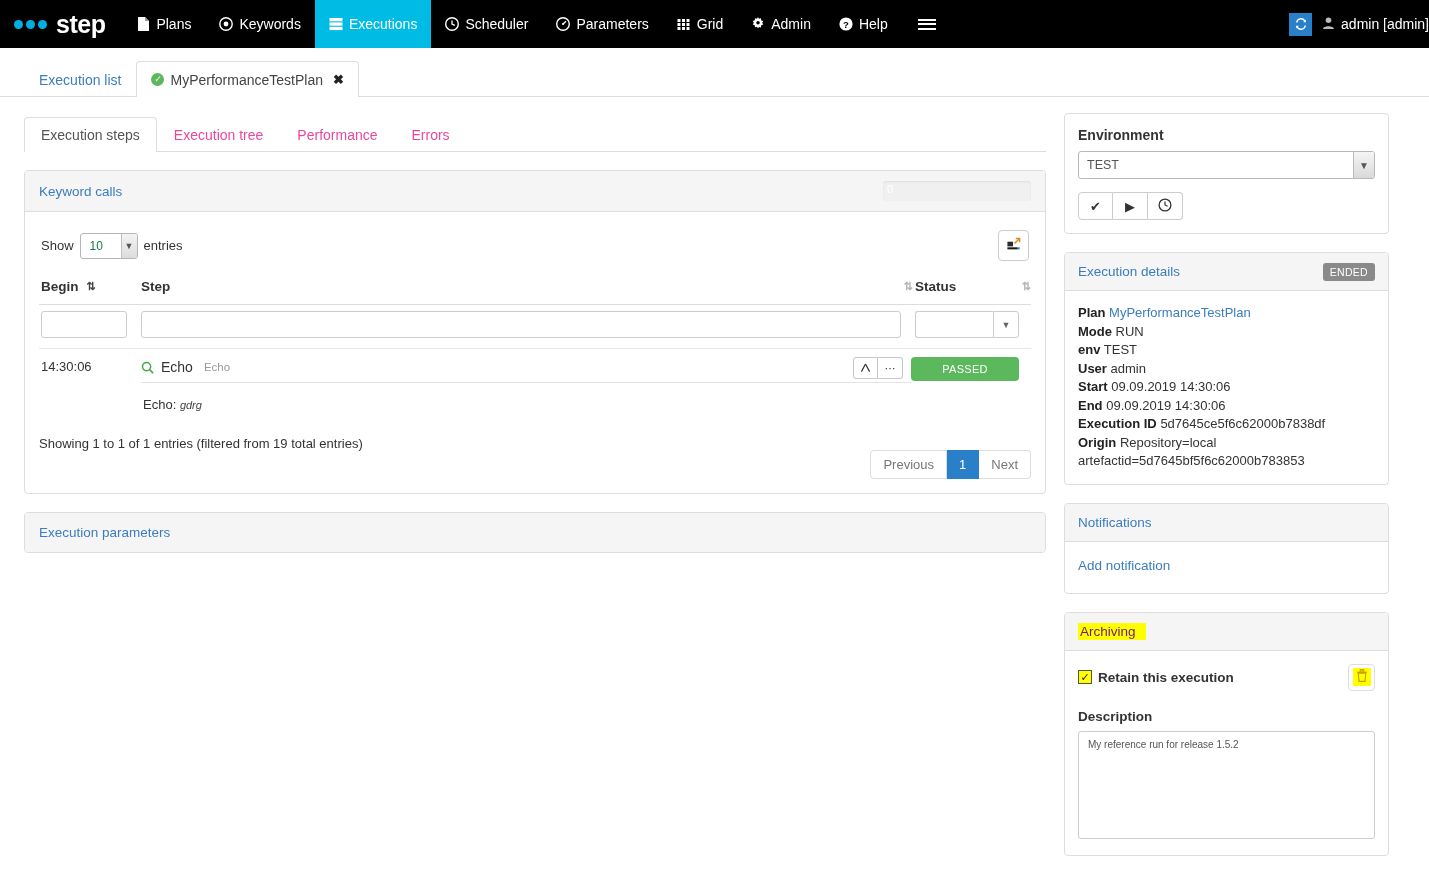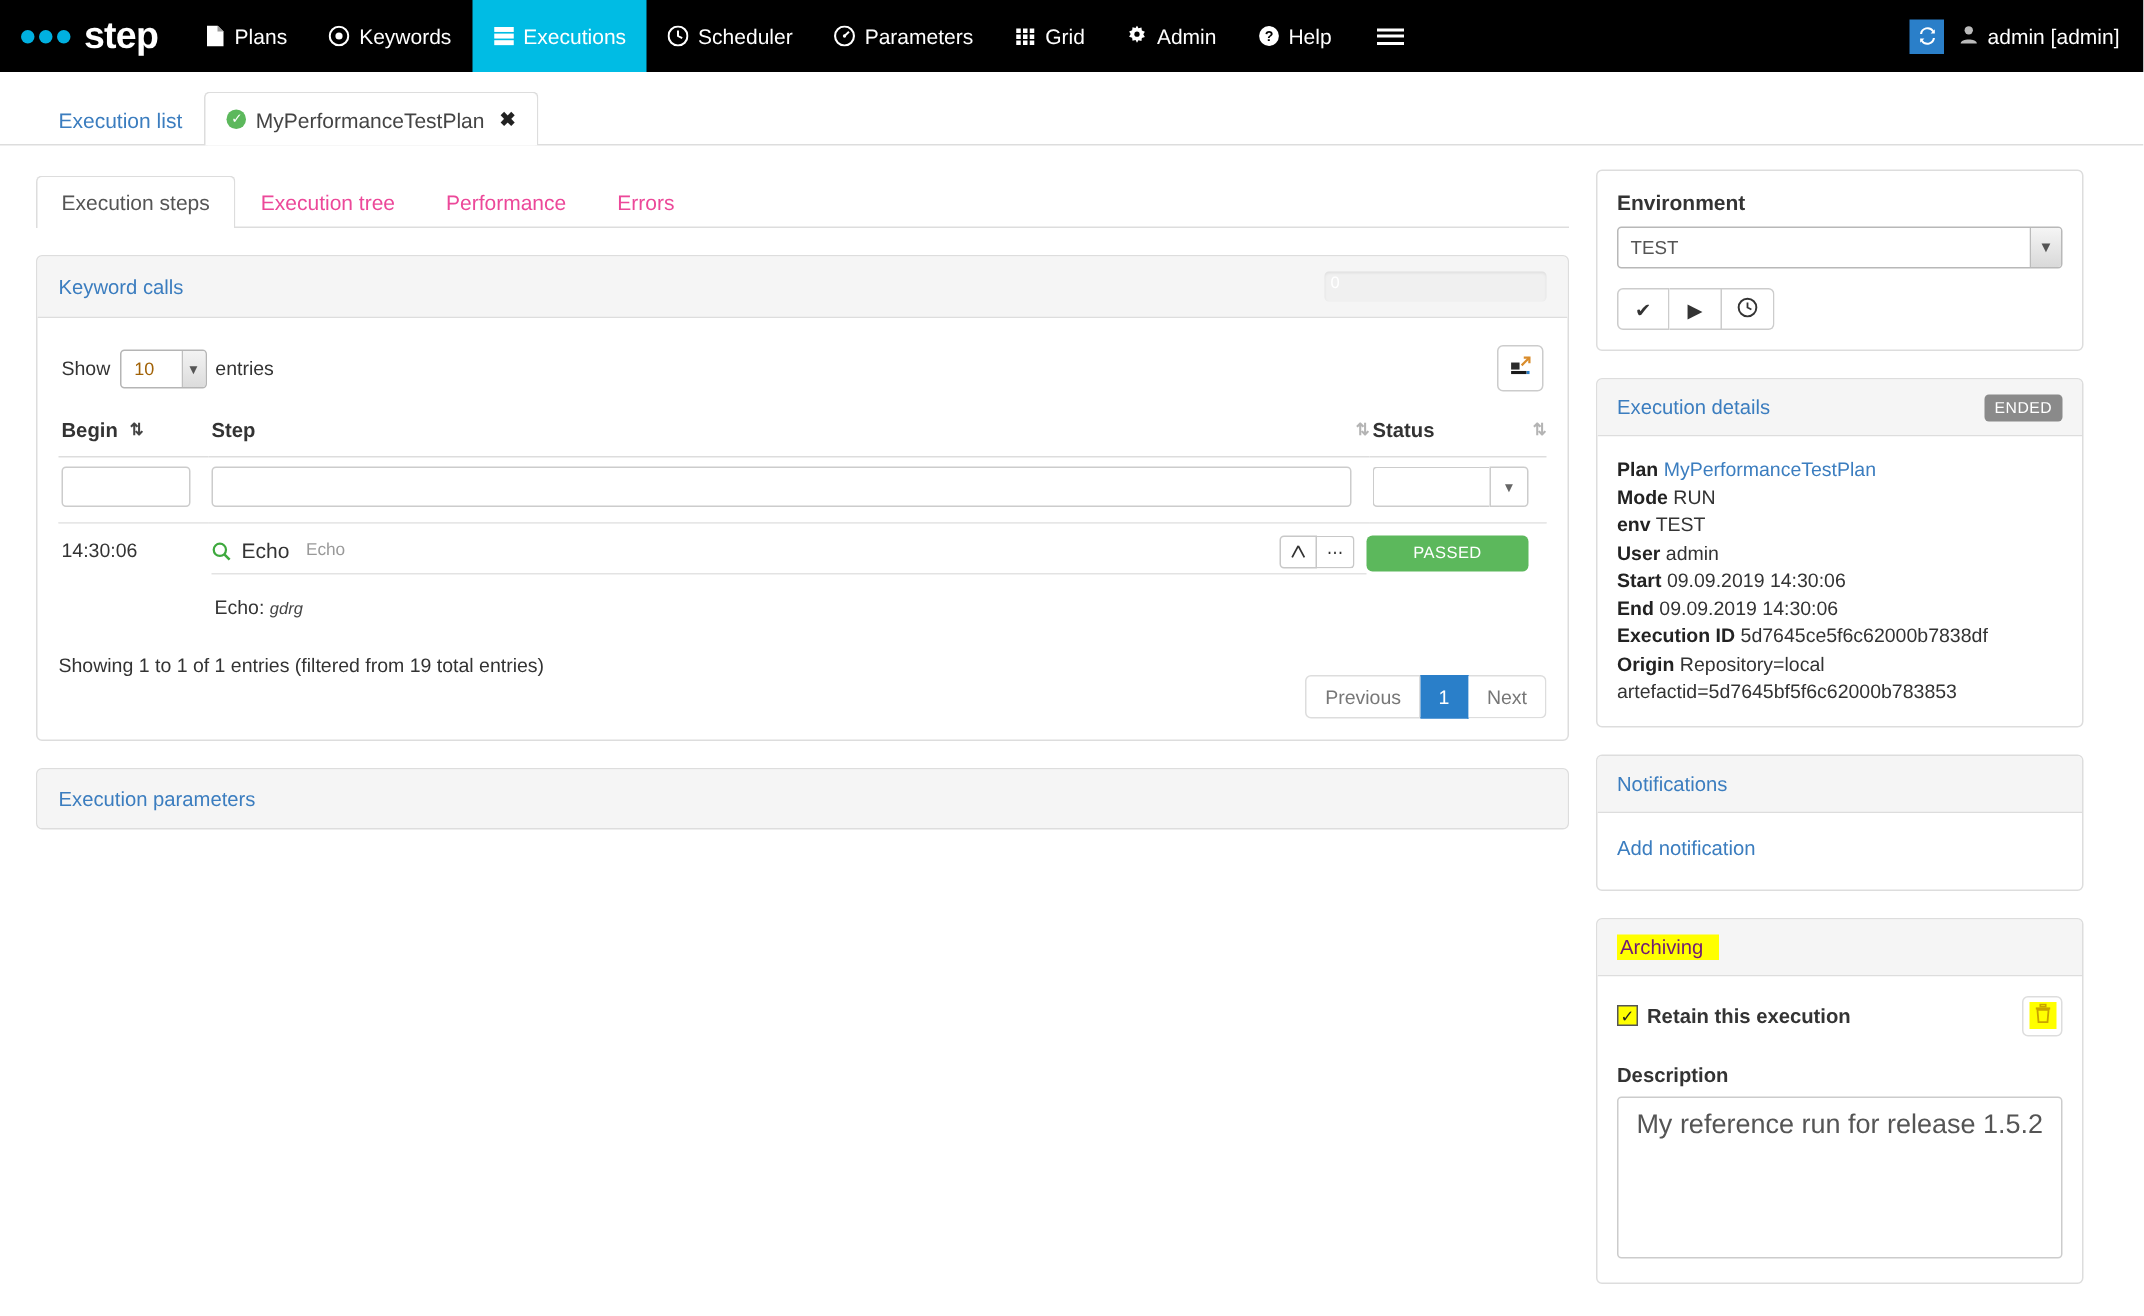--- a/index.html
+++ b/index.html
@@ -44,21 +44,21 @@
     font-size: 14px;
     cursor: pointer;
     white-space: nowrap;
   }
   .nav-item.active { background: #00bce4; }
   .nav-item .ico { display: inline-flex; align-items: center; }
   .nav-right {
     margin-left: auto;
     display: flex;
     align-items: center;
-    padding-right: 16px;
+    padding-right: 0;
     gap: 10px;
   }
   .refresh-btn {
     width: 23px; height: 23px;
     background: #2a7fc9;
     display: flex; align-items: center; justify-content: center;
     cursor: pointer;
   }
   .user-box {
     display: flex; align-items: center; gap: 6px;
@@ -166,21 +166,21 @@
 
   
   .table-topbar { display: flex; align-items: center; padding: 4px 2px 14px 2px; }
   .show-entries { display: flex; align-items: center; gap: 6px; font-size: 13px; color: #333; }
   .mini-select {
     height: 26px; width: 58px;
     border: 1px solid #b5b5b5;
     border-radius: 3px;
     background: #fff;
     font-size: 12px;
-    color: #a16207;
+    color: #15803d;
     padding-left: 9px;
     appearance: none;
     -webkit-appearance: none;
     position: relative;
   }
   .select-shell { position: relative; display:inline-block; }
   .select-shell .arrow-box {
     position: absolute; right: 1px; top: 1px;
     width: 16px; height: 24px;
     background: linear-gradient(#f3f3f3,#dcdcdc);
@@ -360,23 +360,22 @@
     display:flex; align-items:center; justify-content:center;
     cursor: pointer;
   }
   .trash-hl { background:#ffff00; padding: 1px 3px; font-size: 14px; color:#caa600; }
   .desc-label { font-weight: bold; font-size: 13.5px; color:#333; margin: 18px 0 7px 0; }
   .desc-area {
     width: 100%; height: 108px;
     border: 1px solid #cccccc; border-radius: 3px;
     padding: 7px 9px;
     font-family: "Liberation Sans", sans-serif;
-    font-size: 18px; color:#555;
+    font-size: 10px; color:#555;
     resize: none;
-    text-align: center;
   }
 </style>
 </head>
 <body>
 
 <div class="navbar">
   <div class="brand">
     <span class="brand-dots">
         <i></i>
         <i></i>

